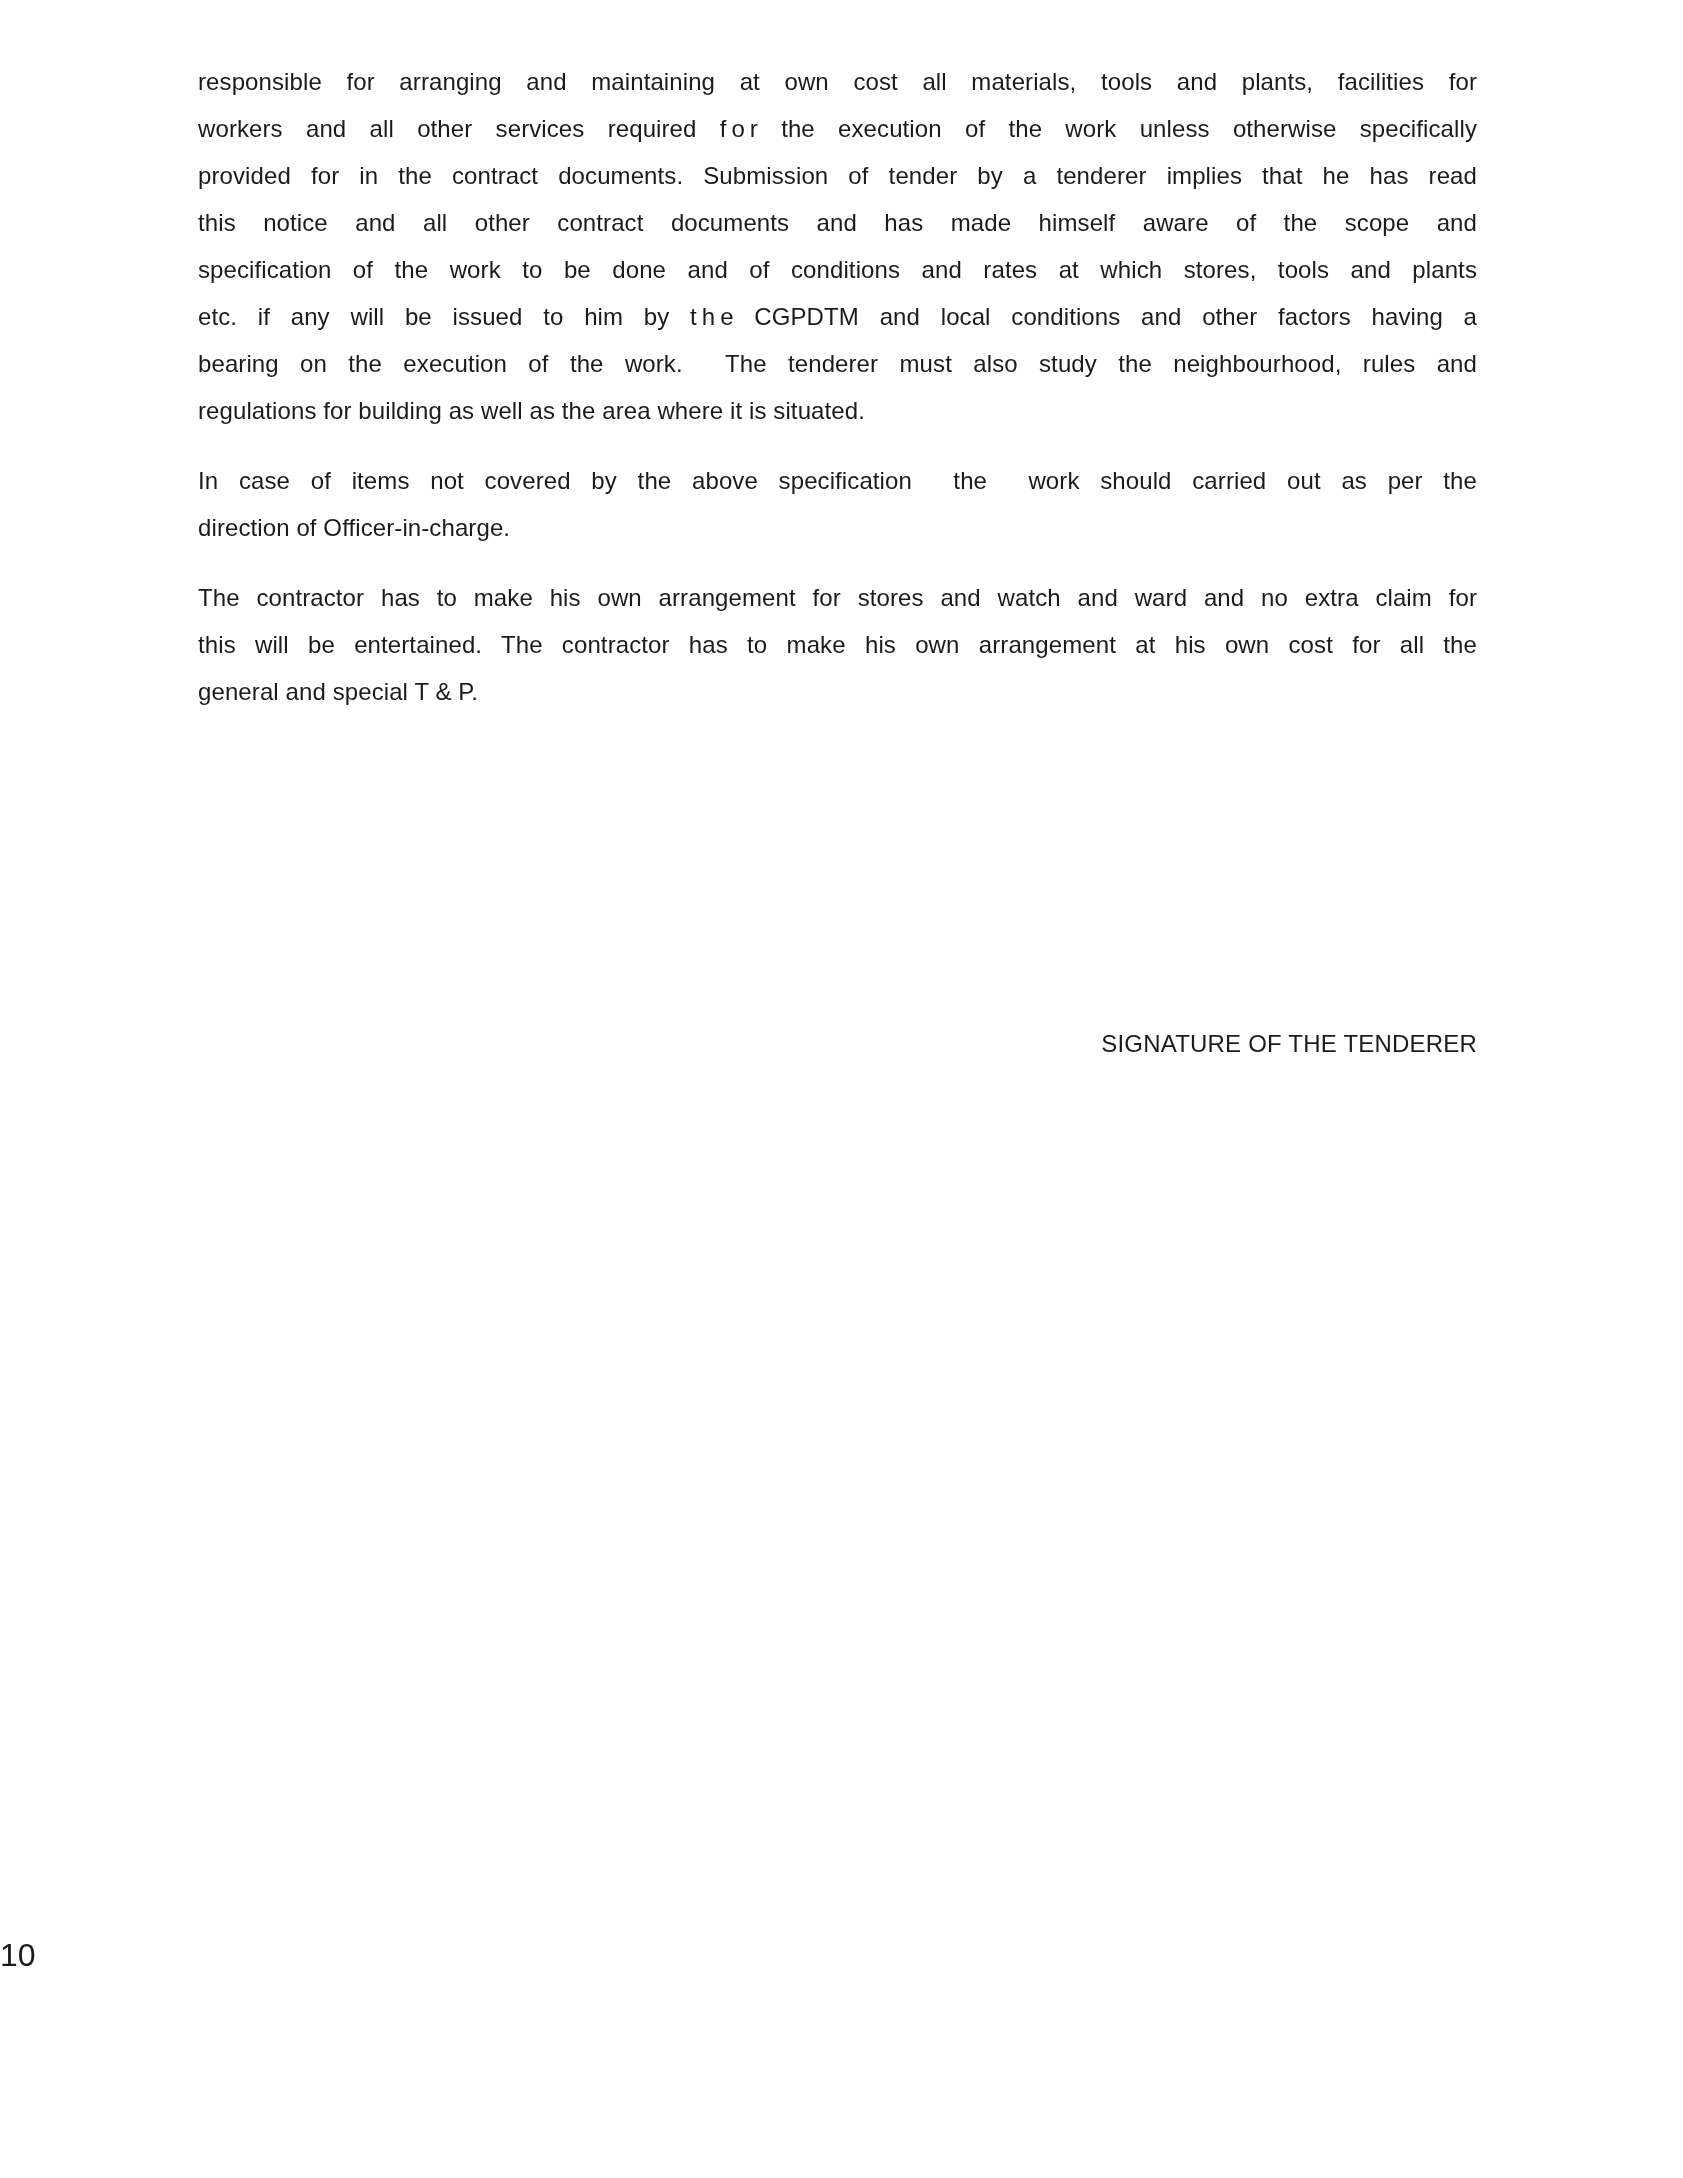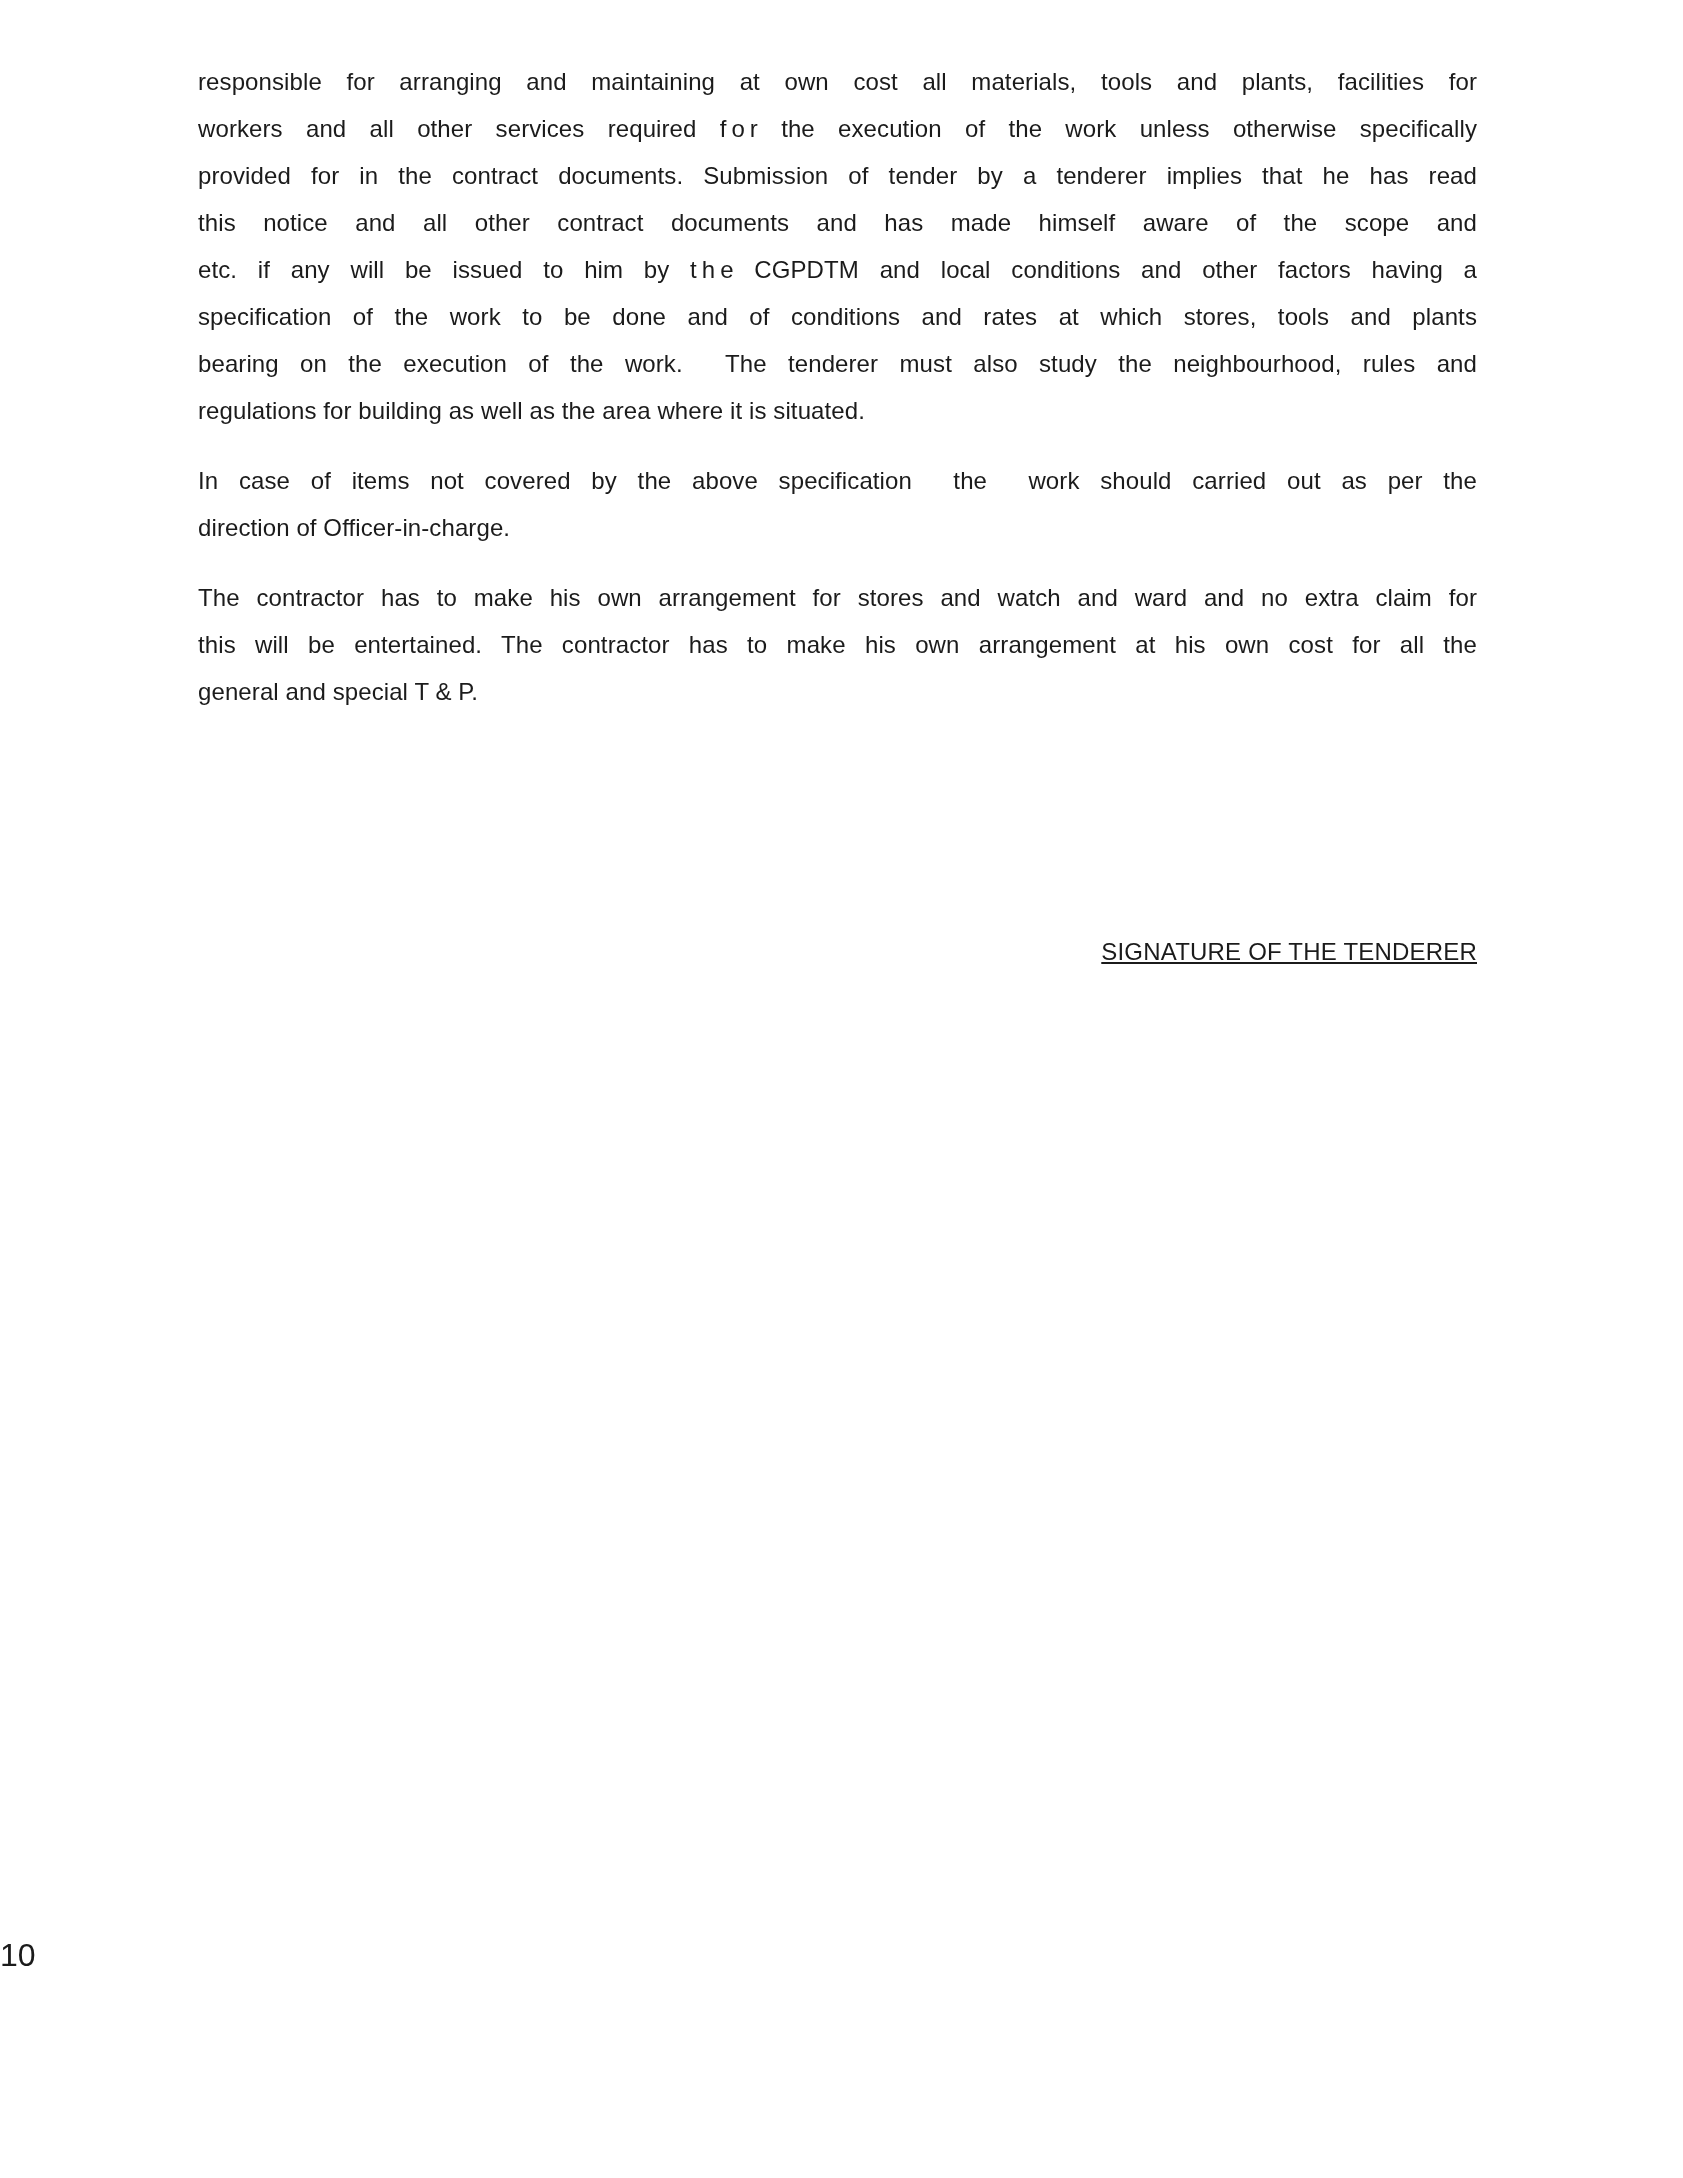--- a/index.html
+++ b/index.html
@@ -61,33 +61,33 @@
 <body>
 
 <div class="page">
   <div class="content">
 
   <div class="para">
         <div class="line">responsible for arranging and maintaining at own cost all materials, tools and plants, facilities for</div>
         <div class="line">workers and all other services required f o r the execution of the work unless otherwise specifically</div>
         <div class="line">provided for in the contract documents. Submission of tender by a tenderer implies that he has read</div>
         <div class="line">this notice and all other contract documents and has made himself aware of the scope and</div>
+        <div class="line">specification of the work to be done and of conditions and rates at which stores, tools and plants</div>
         <div class="line">etc. if any will be issued to him by t h e CGPDTM and local conditions and other factors having a</div>
-        <div class="line">specification of the work to be done and of conditions and rates at which stores, tools and plants</div>
         <div class="line">bearing on the execution of the work.&nbsp; The tenderer must also study the neighbourhood, rules and</div>
         <div class="line last">regulations for building as well as the area where it is situated.</div>
       </div>
       <div class="para">
         <div class="line">In case of items not covered by the above specification &nbsp;the &nbsp;work should carried out as per the</div>
         <div class="line last">direction of Officer-in-charge.</div>
       </div>
       <div class="para">
         <div class="line">The contractor has to make his own arrangement for stores and watch and ward and no extra claim for</div>
         <div class="line">this will be entertained. The contractor has to make his own arrangement at his own cost for all the</div>
         <div class="line last">general and special T &amp; P.</div>
       </div>
     </div>
-  <div class="content" style="top: 912px; text-decoration: underline;">
+  <div class="content" style="top: 1004px;">
     <div class="signature">SIGNATURE OF THE TENDERER</div>
   </div>
   <div class="footer">10</div>
 </div>
 
 
 </body></html>

